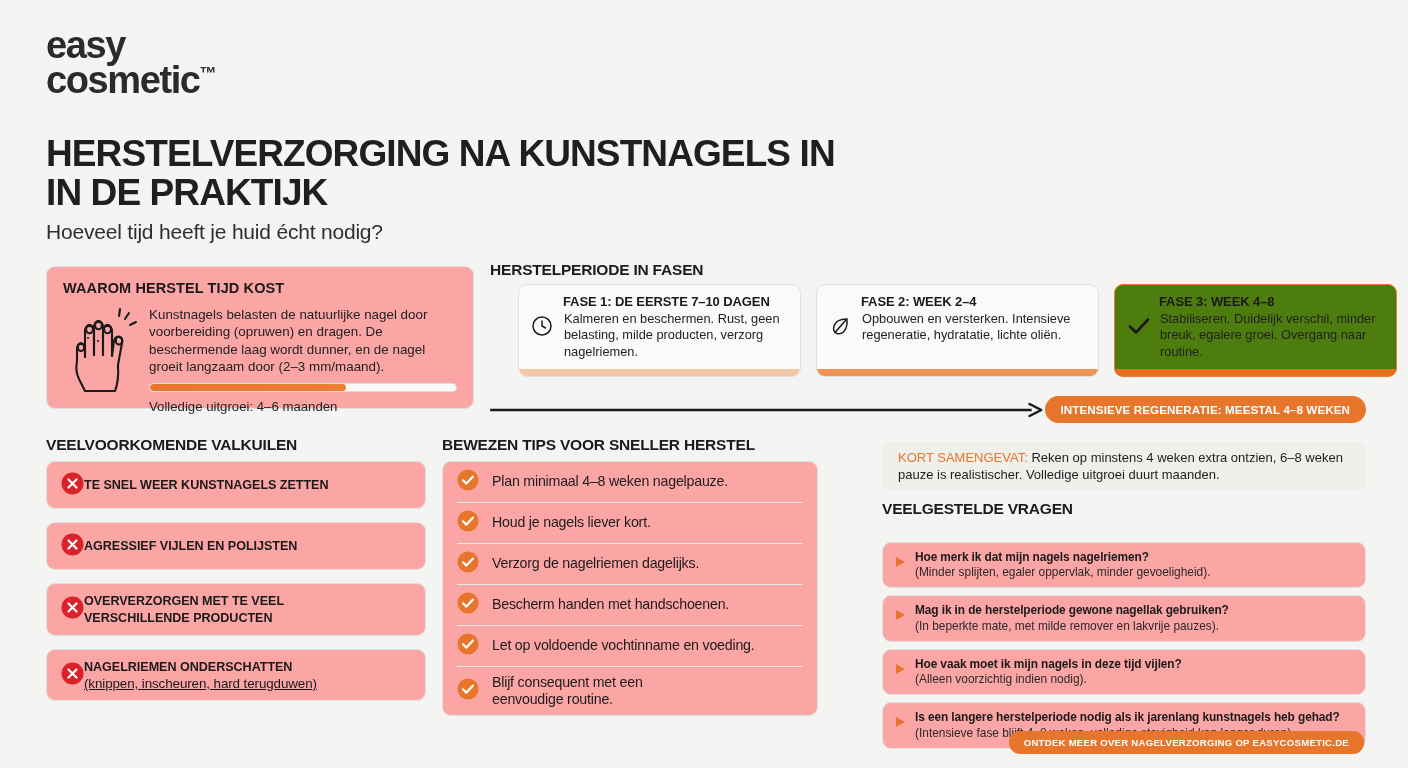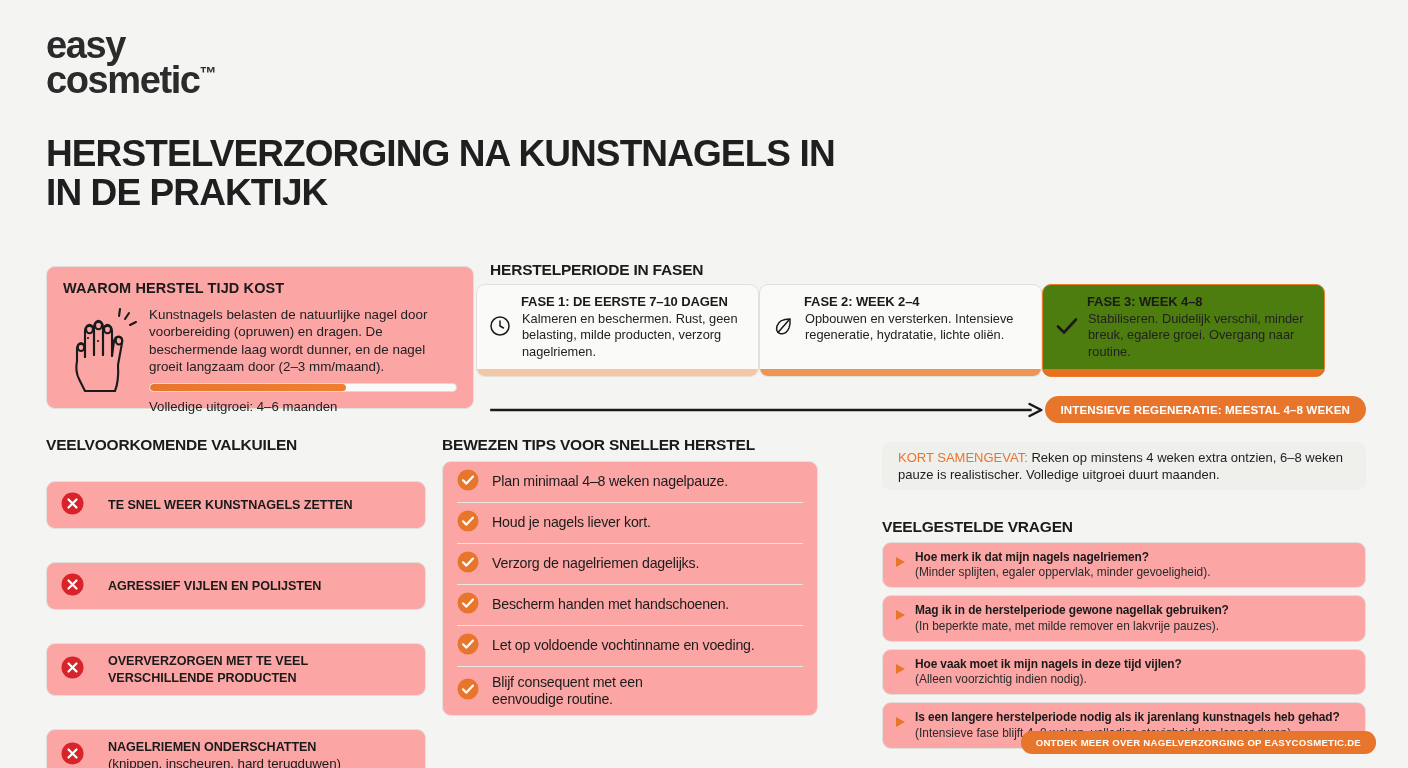--- a/index.html
+++ b/index.html
@@ -39,21 +39,21 @@
   .why-right { flex: 1; padding-top: 1px; }
   .why-text { font-size: 13.4px; line-height: 1.30; color: #222; }
   .bar-track { margin-top: 7px; height: 9px; border-radius: 6px;
     background: #FAFAF8; border: 1px solid #DCDCD6; position: relative; overflow: hidden; }
   .bar-fill { position: absolute; left: 0; top: 0; bottom: 0; width: 64%;
     background: linear-gradient(90deg, #E8752C, #EF7F30); border-radius: 6px; }
   .bar-label { margin-top: 7px; font-size: 13.2px; color: #222; }
 
   
   .phase-head { position: absolute; left: 490px; top: 261px; }
-  .phases { position: absolute; left: 476px; top: 284px; display: flex; }
+  .phases { position: absolute; left: 518px; top: 284px; display: flex; gap: 15px; }
   .phase { width: 283px; height: 93px; border-radius: 9px;
     background: #FAFAF8; border: 1px solid #E0E0DC; position: relative;
     padding: 9px 12px 0 12px; overflow: hidden; }
   .phase.hl { background: #4d7c0f; border-color: #EC7C2E; }
   .phase-t { font-weight: 800; font-size: 13px; letter-spacing: -0.1px; margin-left: 32px; }
   .phase-row { display: flex; gap: 9px; margin-top: 2px; }
   .phase-ic { flex: 0 0 24px; padding-top: 4px; }
   .phase-d { font-size: 12.8px; line-height: 1.28; color: #222; }
   .phase-bar { position: absolute; left: 0; right: 0; bottom: 0; height: 7px; }
   .pb1 { background: #F3C7A4; }
@@ -65,67 +65,68 @@
     display: flex; align-items: center; }
   .arrow-svg { flex: 1; height: 20px; }
   .pill { background: #E8752C; color: #FFF; font-weight: 800; font-size: 11.6px;
     letter-spacing: 0.1px; padding: 7px 16px 7px 16px; border-radius: 14px;
     white-space: nowrap; }
 
   
   .pit-head { position: absolute; left: 46px; top: 436px; }
   .pitfalls { position: absolute; left: 46px; top: 461px; width: 380px;
     display: flex; flex-direction: column; gap: 13px; }
-  .pit { min-height: 48px; display: flex; align-items: center; gap: 24px;
-    padding: 9px 14px; margin-top: 20px; }
+  .pit { min-height: 48px; display: flex; align-items: center; gap: 0;
+    padding: 9px 14px; }
   .pit-txt { font-weight: 800; font-size: 12.6px; line-height: 1.32; letter-spacing: -0.05px; }
   .pit-sub { font-weight: 400; font-size: 13.4px; letter-spacing: -0.1px; text-decoration: underline; }
 
   
   .tips-head { position: absolute; left: 442px; top: 436px; }
   .tips-card { position: absolute; left: 442px; top: 461px; width: 376px; height: 255px;
     padding: 0 14px; }
   .tip { display: flex; align-items: center; gap: 13px; height: 41px;
     border-bottom: 1px solid #E8E8E3; }
   .tip:last-child { border-bottom: none; height: 48px; }
   .tip-txt { font-size: 14.2px; line-height: 1.22; color: #1C1C1C; letter-spacing: -0.2px; }
 
   
   .summary { position: absolute; left: 882px; top: 442px; width: 484px; height: 48px;
     background: #EFEFEC; border-radius: 8px; padding: 8px 16px; }
   .summary-txt { font-size: 13px; line-height: 1.30; color: #1E1E1E; }
   .sum-lbl { color: #E8752C; font-weight: 400; }
 
   
-  .faq-head { position: absolute; left: 882px; top: 518px; }
+  .faq-head { position: absolute; left: 882px; top: 500px; }
   .faq-list { position: absolute; left: 882px; top: 542px; width: 484px;
     display: flex; flex-direction: column; gap: 7px; }
   .faq { display: flex; gap: 10px; padding: 7px 13px; min-height: 36px; align-items: flex-start; }
   .faq-q { font-weight: 800; font-size: 11.9px; line-height: 1.28; letter-spacing: -0.1px; }
   .faq-a { font-size: 11.9px; line-height: 1.28; color: #2A2A2A; }
   .tri { flex: 0 0 9px; margin-top: 3px; }
 
   
-  .cta { position: absolute; right: 32px; top: 731px; background: #E8752C; color: #FFF;
+  .cta { position: absolute; right: 44px; top: 731px; background: #E8752C; color: #FFF;
     font-weight: 800; font-size: 9.6px; letter-spacing: 0.25px;
     padding: 6px 15px; border-radius: 11px; white-space: nowrap; }
 </style>
 </head>
 <body>
 
 <div class="page">
 
   <div class="logo">
     <div class="logo-line">easy</div>
     <div class="logo-line"><span>cosmetic</span><span class="logo-tm">™</span></div>
   </div>
 
   <div class="title-wrap">
     <div class="title">HERSTELVERZORGING NA KUNSTNAGELS IN</div>
     <div class="title">IN DE PRAKTIJK</div>
+    <div class="subtitle">Hoeveel tijd heeft je huid écht nodig?</div>
   </div>
 
   <div class="card why-box">
     <div class="why-title">WAAROM HERSTEL TIJD KOST</div>
     <div class="why-body">
       <div class="hand-ill">
         <svg width="76" height="92" viewBox="0 0 76 92" fill="none" stroke="#1A1A1A" stroke-width="2.1" stroke-linecap="round" stroke-linejoin="round">
           <path d="M14 56 L14 44 Q14 39 18 39 Q22 39 22 44 L22 52"></path>
           <path d="M22 52 L22 26 Q22 21 26.5 21 Q31 21 31 26 L31 50"></path>
           <path d="M31 50 L31 22 Q31 17 35.5 17 Q40 17 40 22 L40 50"></path>

